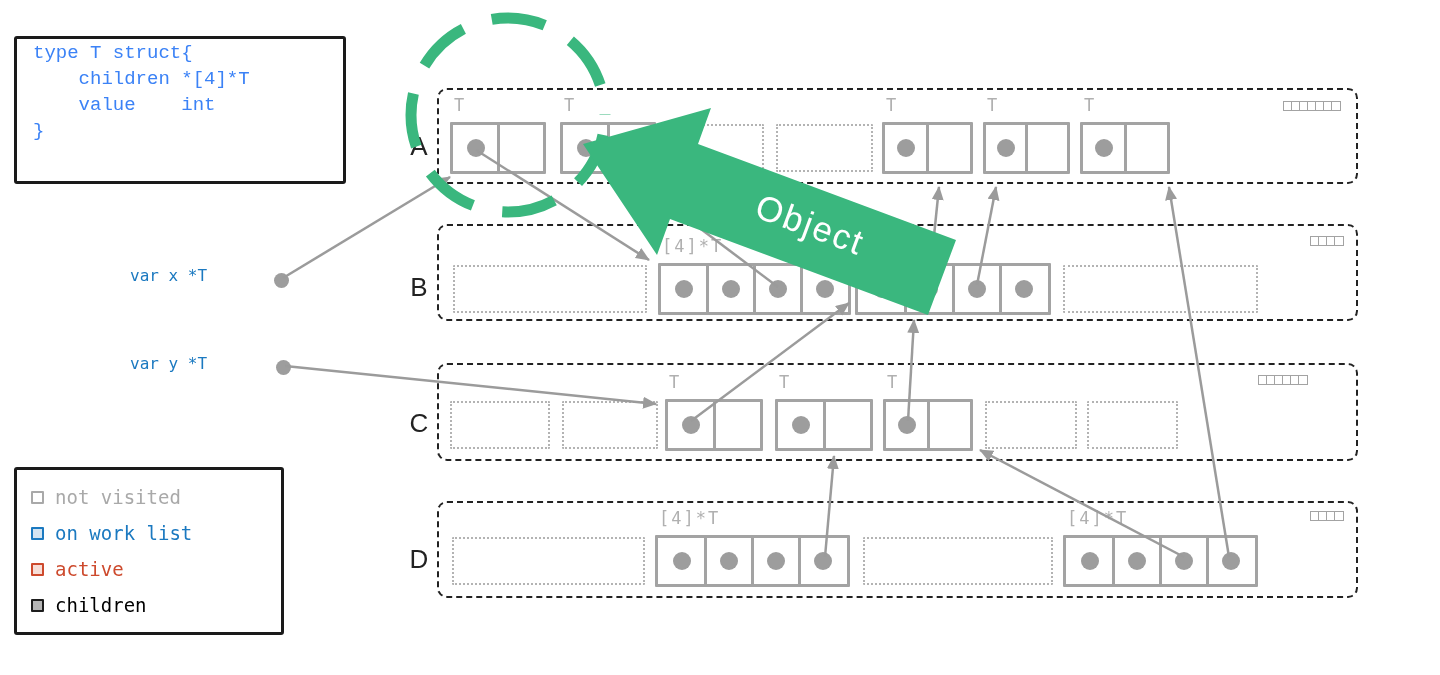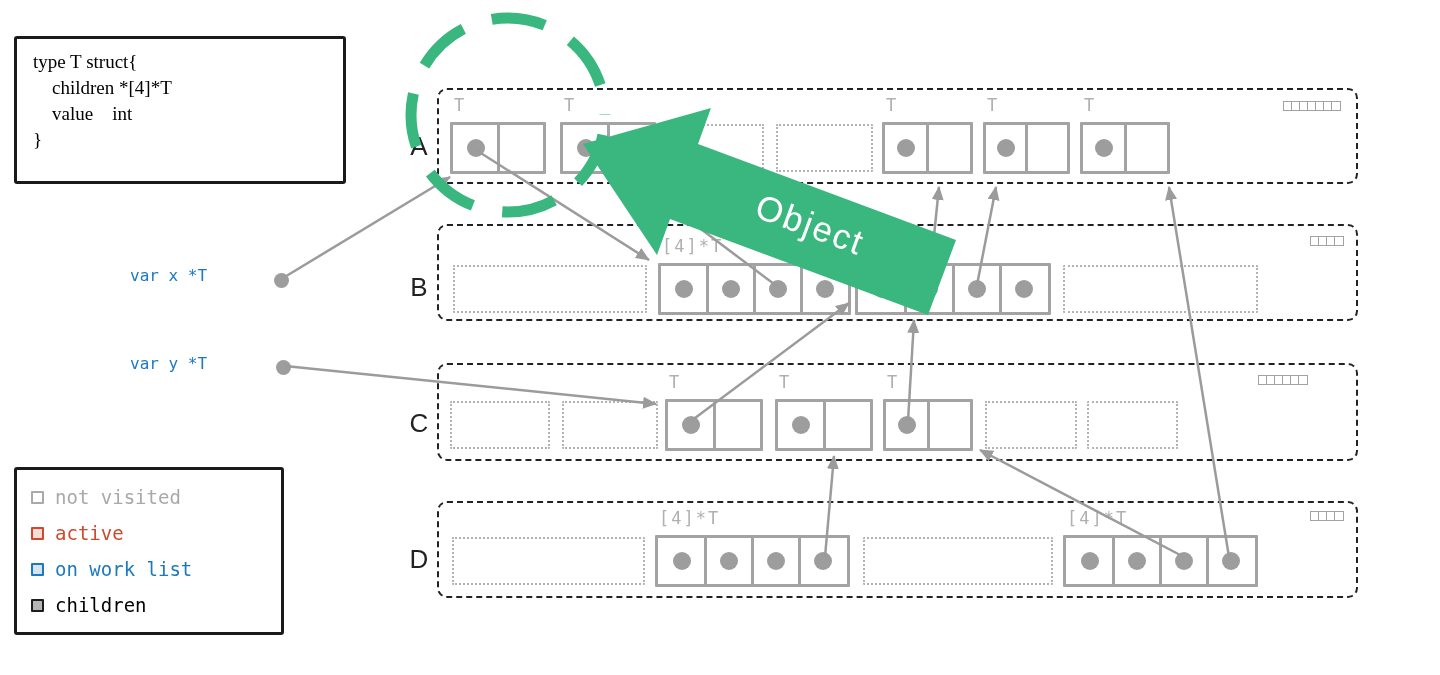--- a/index.html
+++ b/index.html
@@ -4,22 +4,22 @@
 <style>
   :root{
     --green:#3ab77e; --gray_line:#9b9b9b; --gray_box:#a3a3a3; --gray_label:#b0b0b0;
     --blue:#1b79c0; --red:#cd4a2d; --ink:#1a1a1a;
   }
   html,body{margin:0;padding:0;background:#fff;}
   #stage{position:relative;width:1440px;height:675px;background:#fff;overflow:hidden;
          font-family:"DejaVu Sans Mono",monospace;}
   .panel{position:absolute;border:3px solid var(--ink);border-radius:3px;background:#fff;box-sizing:border-box;}
   #code-box{left:14px;top:36px;width:332px;height:148px;}
-  #code-box pre{margin:0;padding:10px 16px;font-size:19px;line-height:26px;color:#000000;
-                font-family:Liberation Serif, serif;white-space:pre;}
+  #code-box pre{margin:0;padding:1px 16px;font-size:19px;line-height:26px;color:#3b82f6;
+                font-family:Liberation Mono, monospace;white-space:pre;}
   #legend-box{left:14px;top:467px;width:270px;height:168px;}
   #legend-items{padding:16px 14px;display:flex;flex-direction:column;gap:13px;}
   .legend-item{display:flex;align-items:center;gap:11px;font-size:19px;line-height:23px;}
   .legend-swatch{width:13px;height:13px;border-radius:1px;box-sizing:border-box;flex:0 0 auto;}
   .var-label{position:absolute;font-size:16px;color:var(--blue);white-space:pre;}
   .row-label{position:absolute;width:26px;text-align:center;font-family:"Liberation Sans",sans-serif;
              font-size:26px;color:#222;line-height:28px;}
   .span-box{position:absolute;border:2px dashed #222;border-radius:10px;box-sizing:border-box;background:transparent;}
   .obj-box{position:absolute;border:3px solid var(--gray_box);background:#fff;box-sizing:border-box;border-radius:1px;}
   .cell-divider{position:absolute;width:3px;background:var(--gray_box);}
@@ -48,26 +48,26 @@
 }</pre>
   </div>
 
   <div class="panel" id="legend-box">
     <div id="legend-items">
         <div class="legend-item">
           <span class="legend-swatch" style="border: 2.5px solid rgb(169, 169, 169); background: rgb(255, 255, 255);"></span>
           <span style="color: rgb(169, 169, 169);">not visited</span>
         </div>
         <div class="legend-item">
+          <span class="legend-swatch" style="border: 2.5px solid rgb(27, 121, 192); background: rgb(211, 228, 242);"></span>
+          <span style="color: rgb(27, 121, 192);">on work list</span>
+        </div>
+        <div class="legend-item">
           <span class="legend-swatch" style="border: 2.5px solid rgb(205, 74, 45); background: rgb(247, 222, 215);"></span>
           <span style="color: rgb(205, 74, 45);">active</span>
-        </div>
-        <div class="legend-item">
-          <span class="legend-swatch" style="border: 2.5px solid rgb(27, 121, 192); background: rgb(211, 228, 242);"></span>
-          <span style="color: rgb(27, 121, 192);">on work list</span>
         </div>
         <div class="legend-item">
           <span class="legend-swatch" style="border: 2.5px solid rgb(29, 29, 29); background: rgb(181, 181, 181);"></span>
           <span style="color: rgb(0, 0, 0);">children</span>
         </div>
       </div>
   </div>
 
   <div id="diagram">
       <div class="var-label" style="left: 130px; top: 266px; position: absolute;">var x *T</div>

